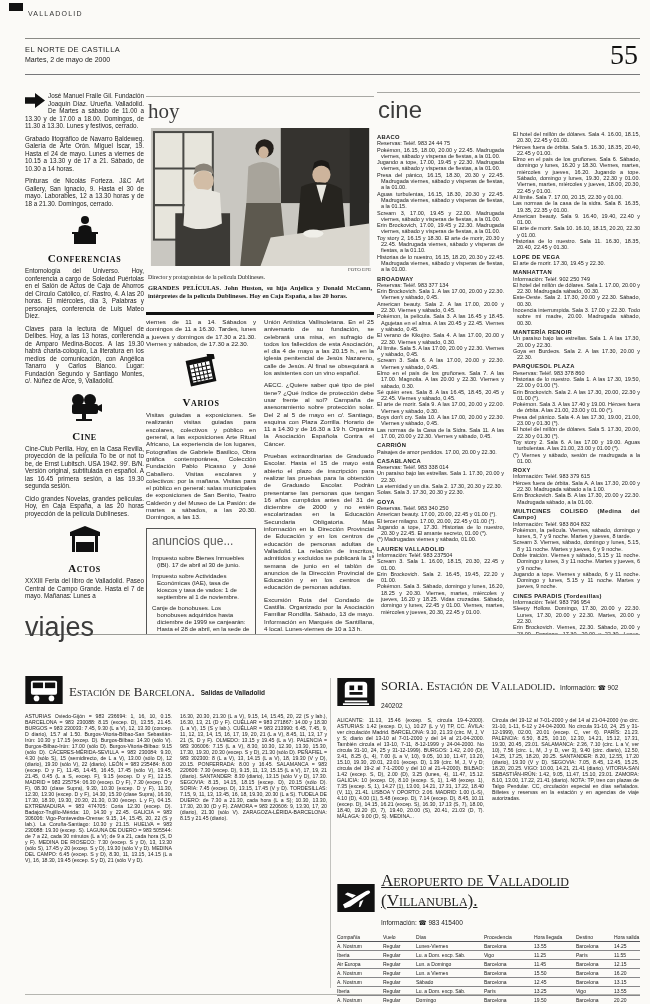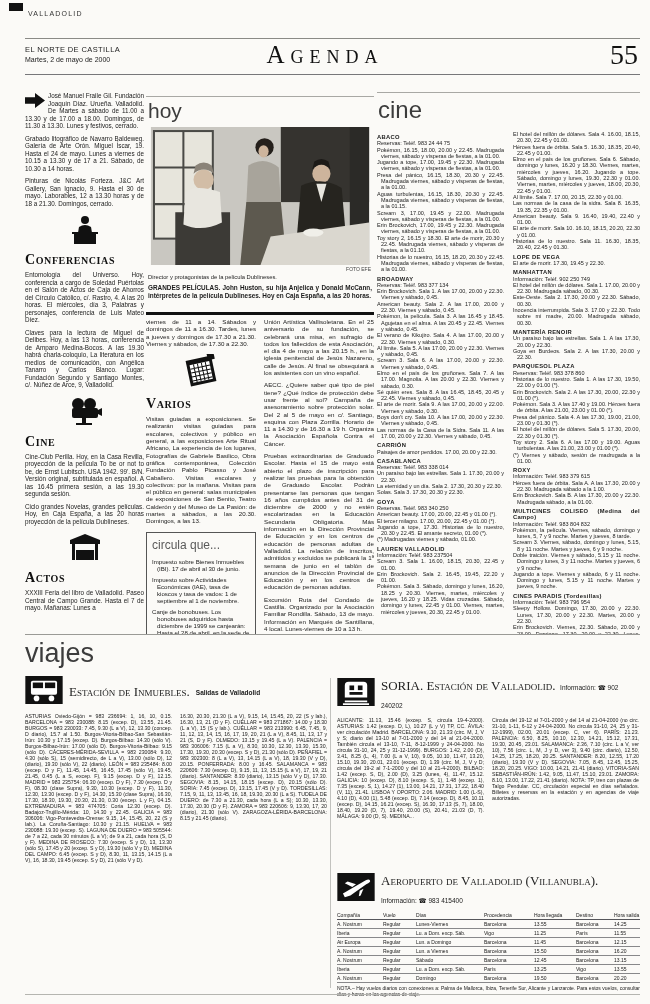--- a/index.html
+++ b/index.html
@@ -20,25 +20,25 @@
   .mast-title{position:absolute;left:0;right:0;top:41px;text-align:center;
               font-family:"Liberation Serif",serif;font-variant:small-caps;font-size:25px;
               letter-spacing:6px;color:#111;}
   .mast-page{position:absolute;right:12px;top:39px;font-family:"Liberation Serif",serif;font-size:28px;color:#111;text-align:center;}
 
   
   .col1{position:absolute;left:25px;top:92px;width:119px;height:542px;overflow:hidden;}
   .ag{font-size:6.3px;line-height:7.5px;text-align:justify;margin:0 0 5px;}
   .lead-wrap .arrow-ic{float:left;margin:1px 3px 1px 0;}
   .secicon{display:flex;justify-content:center;margin:7px 0 2px;}
-  .sechdr{font-family:"Liberation Serif",serif;font-variant:small-caps;
-          font-size:14px;letter-spacing:.6px;margin:8px 0 3px;color:#111;}
+  .sechdr{text-align:center;font-family:"Liberation Serif",serif;font-variant:small-caps;
+          font-size:11px;letter-spacing:.6px;margin:8px 0 3px;color:#111;}
 
   .hoybox{position:absolute;left:146px;top:96px;width:228px;height:215px;
-          border-top:1px solid #a8a8a4;border-bottom:3px solid #111;overflow:hidden;}
+          border-top:1px solid #a8a8a4;border-bottom:3px solid #111;overflow:hidden;font-family:Liberation Serif, serif;}
   .hoy-title{font-size:21px;color:#3c3c3c;margin:2px 0 4px 2px;}
   .photo{display:block;margin:0 auto;}
   .credit{font-size:5px;text-align:right;color:#444;margin:1px 3px 0 0;}
   .caption{font-size:5.8px;color:#222;margin:2px 2px 4px;}
   .lede{font-size:6.4px;line-height:7.6px;font-weight:bold;text-align:justify;margin:0 2px;}
 
   .midcols{position:absolute;left:146px;top:318px;width:228px;height:316px;display:flex;gap:8px;overflow:hidden;}
   .mc{width:110px;overflow:hidden;}
   .mc .ag{font-size:6.2px;line-height:7.3px;}
   .rq{border:1px solid #555;padding:5px;margin-top:7px;}
@@ -47,36 +47,36 @@
 
   .cinebox{position:absolute;left:377px;top:92px;width:263px;height:542px;
            border-top:1px solid #a8a8a4;overflow:hidden;}
   .cine-title{font-size:24px;color:#3c3c3c;margin:3px 0 7px 1px;}
   .cine-cols{display:flex;gap:9px;}
   .cc{width:127px;overflow:hidden;}
   .cc p{font-size:5.5px;line-height:6.3px;margin:0;text-align:justify;padding-left:4px;text-indent:-4px;}
   .cc p.hd{font-weight:bold;font-size:5.8px;margin-top:3px;padding-left:0;text-indent:0;letter-spacing:.3px;}
 
   
-  .viajes-title{position:absolute;left:25px;top:638px;font-size:27px;color:#3c3c3c;}
+  .viajes-title{position:absolute;left:25px;top:612px;font-size:27px;color:#3c3c3c;}
   .vdiv{position:absolute;left:330px;top:678px;width:1px;height:310px;background:#c2c2be;}
   .vj{position:absolute;top:676px;}
   .vj-left{left:25px;width:303px;}
   .vj-right{left:337px;width:303px;}
   .vj-head{display:flex;gap:6px;align-items:center;margin-bottom:5px;}
   .vj-title{font-family:"Liberation Serif",serif;font-variant:small-caps;font-size:13px;color:#222;}
   .vj-sub{font-size:6.5px;font-weight:bold;}
   .vj-info{font-size:6.5px;}
   .vj-cols{display:flex;gap:8px;}
   .vc{width:147px;font-size:5.2px;line-height:6px;text-align:justify;overflow:hidden;}
   .vc-bus{height:284px;}
   .vc-renfe{height:146px;}
 
   .aero-head{display:flex;gap:6px;align-items:center;margin:8px 0 4px;}
-  .aero-titles .vj-title{font-size:13px;}
+  .aero-titles .vj-title{font-size:17px;text-decoration:underline;}
   .tbl{width:100%;}
   .tr{display:flex;border-bottom:1px solid #88888a;padding:1px 0;}
   .tr span{font-size:5px;line-height:6px;overflow:hidden;white-space:nowrap;}
   .tr span:nth-child(1){width:46px;}
   .tr span:nth-child(2){width:33px;}
   .tr span:nth-child(3){width:68px;}
   .tr span:nth-child(4){width:50px;}
   .tr span:nth-child(5){width:42px;}
   .tr span:nth-child(6){width:38px;}
   .tr span:nth-child(7){width:26px;}
@@ -89,21 +89,20 @@
 <div class="page">
 
   <div class="corner-box"></div>
   <div class="corner-label">VALLADOLID</div>
   <div class="rule rule-top"></div>
 
   <div class="mast-left">
     <div class="paper-name">EL NORTE DE CASTILLA</div>
     <div class="paper-date">Martes, 2 de mayo de 2000</div>
   </div>
-  <div class="mast-title">Agenda</div>
   <div class="mast-page">55</div>
   <div class="rule rule-mast"></div>
 
   <div class="col1">
     <p class="ag lead-wrap">
       <span class="arrow-ic"><svg width="20" height="15" viewBox="0 0 24 18">
             <path d="M0 5h12V0l12 9-12 9v-5H0z" fill="#111"></path>
           </svg></span>
       <span>José Manuel Fraile Gil. Fundación Joaquín Díaz. Urueña. Valladolid. De Martes a sábado de 11.00 a 13.30 y de 17.00 a 18.00. Domingos, de 11.30 a 13.30. Lunes y festivos, cerrado.</span>
     </p>
@@ -203,21 +202,21 @@
               <rect x="27" y="1" width="7" height="7" fill="#111"></rect>
             </g>
           </svg>
       </div>
       <h3 class="sechdr">Varios</h3>
       <div>
 
       <p class="ag">Visitas guiadas a exposiciones. Se realizarán visitas guiadas para escolares, colectivos y público en general, a las exposiciones Arte Ritual Africano, La experiencia de los lugares, Fotografías de Gabriele Basilico, Obra gráfica contemporánea, Colección Fundación Pablo Picasso y José Caballero. Visitas escolares y colectivos: por la mañana. Visitas para el público en general: salas municipales de exposiciones de San Benito, Teatro Calderón y del Museo de La Pasión: de martes a sábados, a las 20.30. Domingos, a las 13.</p>
         </div>
       <div class="rq">
-        <div class="rq-title">circula que...</div>
+        <div class="rq-title">anuncios que...</div>
         <div>
 
         <p>Impuesto sobre Bienes Inmuebles (IBI). 17 de abril al 30 de junio.</p>
             <p>Impuesto sobre Actividades Económicas (IAE), tasa de kioscos y tasa de vados: 1 de septiembre al 1 de noviembre.</p>
             <p>Canje de bonobuses. Los bonobuses adquiridos hasta diciembre de 1999 se canjearán: Hasta el 28 de abril, en la sede de AUVASA, Polígono Argales.</p>
           </div>
       </div>
     </div>
     <div class="mc">
       <div>
@@ -331,21 +330,21 @@
   <div class="vj vj-left">
     <div class="vj-head">
       <span><svg width="38" height="28" viewBox="0 0 40 30">
             <rect width="40" height="30" fill="#111"></rect>
             <rect x="6" y="5" width="28" height="15" rx="2" fill="#fff"></rect>
             <rect x="8" y="7" width="11" height="6" fill="#111"></rect>
             <rect x="21" y="7" width="11" height="6" fill="#111"></rect>
             <circle cx="12" cy="24" r="3" fill="#fff"></circle>
             <circle cx="28" cy="24" r="3" fill="#fff"></circle>
           </svg></span>
-      <span class="vj-title">Estación de Inmuebles.</span>
+      <span class="vj-title">Estación de Barcelona.</span>
       <span class="vj-sub">Salidas de Valladolid</span>
     </div>
     <div class="vj-cols">
       <div class="vc vc-bus">ASTURIAS Oviedo-Gijón = 983 236694: 1, 16, 10, 0.15. BARCELONA = 983 230088: 8.15 (excep. D), 13.55, 21.45. BURGOS = 983 230033: 7.45, 9.30 (L a V), 12, 13.30 (concep. D diario), 15.7 al 1.50. Burgos-Vitoria-Bilbao-San Sebastián-Irún: 10.30 y 17.15 (excep. D). Burgos-Bilbao: 14.30 (sólo V). Burgos-Bilbao-Irún: 17.00 (sólo D). Burgos-Vitoria-Bilbao: 9.15 (sólo D). CÁCERES-MÉRIDA-SEVILLA = 983 230084: 9.30, 4.30 (sólo S), 15 (semidirecto, de L a V), 13.00 (sólo D), 12 (diario), 19.30 (sólo V), 22 (diario). LEÓN = 983 235484: 8.00 (excep. D y F), 11.45, 14.45, 16.45, 17.45 (sólo V), 19.45, 21.45, 0.45 (L a S, excep. F), 9.15 (excep. D y F), 12.15. MADRID = 983 235754: 06.30 (excep. D y F), 7.30 (excep. D y F), 08.30 (clase Supra), 9.30, 10.30 (excep. D y F), 11.30, 12.30, 13.30 (excep. D y F), 14.30, 15.30 (clase Supra), 16.30, 17.30, 18.30, 19.30, 20.30, 21.30, 0.30 (excep. L y F), 04.15. EXTREMADURA = 983 474705: Coria 12.30 (excep. D). Badajoz-Trujillo-Mérida: 10, 14.30 y 22.45. GALICIA = 983 306006: Vigo-Pontevedra-Orense: 9.15, 14, 15.45, 20, 22 (S y lab.). La Coruña-Santiago: 10.30 y 21.15. HUELVA = 983 230088: 19.30 (excep. S). LAGUNA DE DUERO = 983 505544: de 7 a 22, cada 30 minutos (L a V); de 9 a 21, cada hora (S, D y F). MEDINA DE RIOSECO: 7.30 (excep. S y D), 13, 13.30 (sólo S), 17.45 y 20 (excep. S y D), 19.30 (sólo V y D). MEDINA DEL CAMPO: 6.45 (excep. S y D), 8.30, 11, 13.15, 14.15 (L a V), 16, 18.30, 19.45 (excep. S y D), 21 (sólo V y D).</div>
       <div class="vc vc-bus">16.30, 20.30, 21.30 (L a V), 9.15, 14, 15.45, 20, 22 (S y lab.), 16.30, 13, 21 (D y F). CUÉLLAR = 983 271867: 14.00 y 18.30 (L a V), 15 (S y lab.). CUÉLLAR = 983 213990: 6.45, 7.45, 9, 11, 12, 13, 14, 15, 16, 17, 19, 20, 21 (L a V), 8.45, 11, 13, 17 y 21 (S, D y F). OLMEDO: 13.15 y 19.45 (L a V). PALENCIA = 983 306006: 7.15 (L a V), 8.30, 10.30, 12.30, 13.30, 15.30, 17.30, 19.30, 20.30 (excep. S y D), 21.30 (sólo D). PEÑAFIEL = 983 302300: 8 (L a V), 13, 14.15 (L a V), 18, 19.30 (V y D), 20.15. PONFERRADA: 8.00 y 16.45. SALAMANCA = 983 220606: 7.30 (excep. D), 9.15, 11, 13, 15.15 (L a V), 17, 19, 21 (diario). SANTANDER: 8.30 (diario), 13.15 (sólo V y D), 17.30. SEGOVIA: 8.15, 14.15, 18.15 (excep. D), 20.15 (sólo D). SORIA: 7.45 (excep. D), 13.15, 17.45 (V y D). TORDESILLAS: 7.15, 9, 11, 13, 13.45, 16, 18, 19.30, 20.30 (L a S). TUDELA DE DUERO: de 7.30 a 21.30, cada hora (L a S); 10.30, 13.30, 17.30, 20.30 (D y F). ZAMORA = 983 220606: 9, 13.30, 17, 20 (diario), 21.30 (sólo V). ZARAGOZA-LÉRIDA-BARCELONA: 8.15 y 21.45 (diario).</div>
     </div>
   </div>
 
   <div class="vj vj-right">
     <div class="vj-head">

